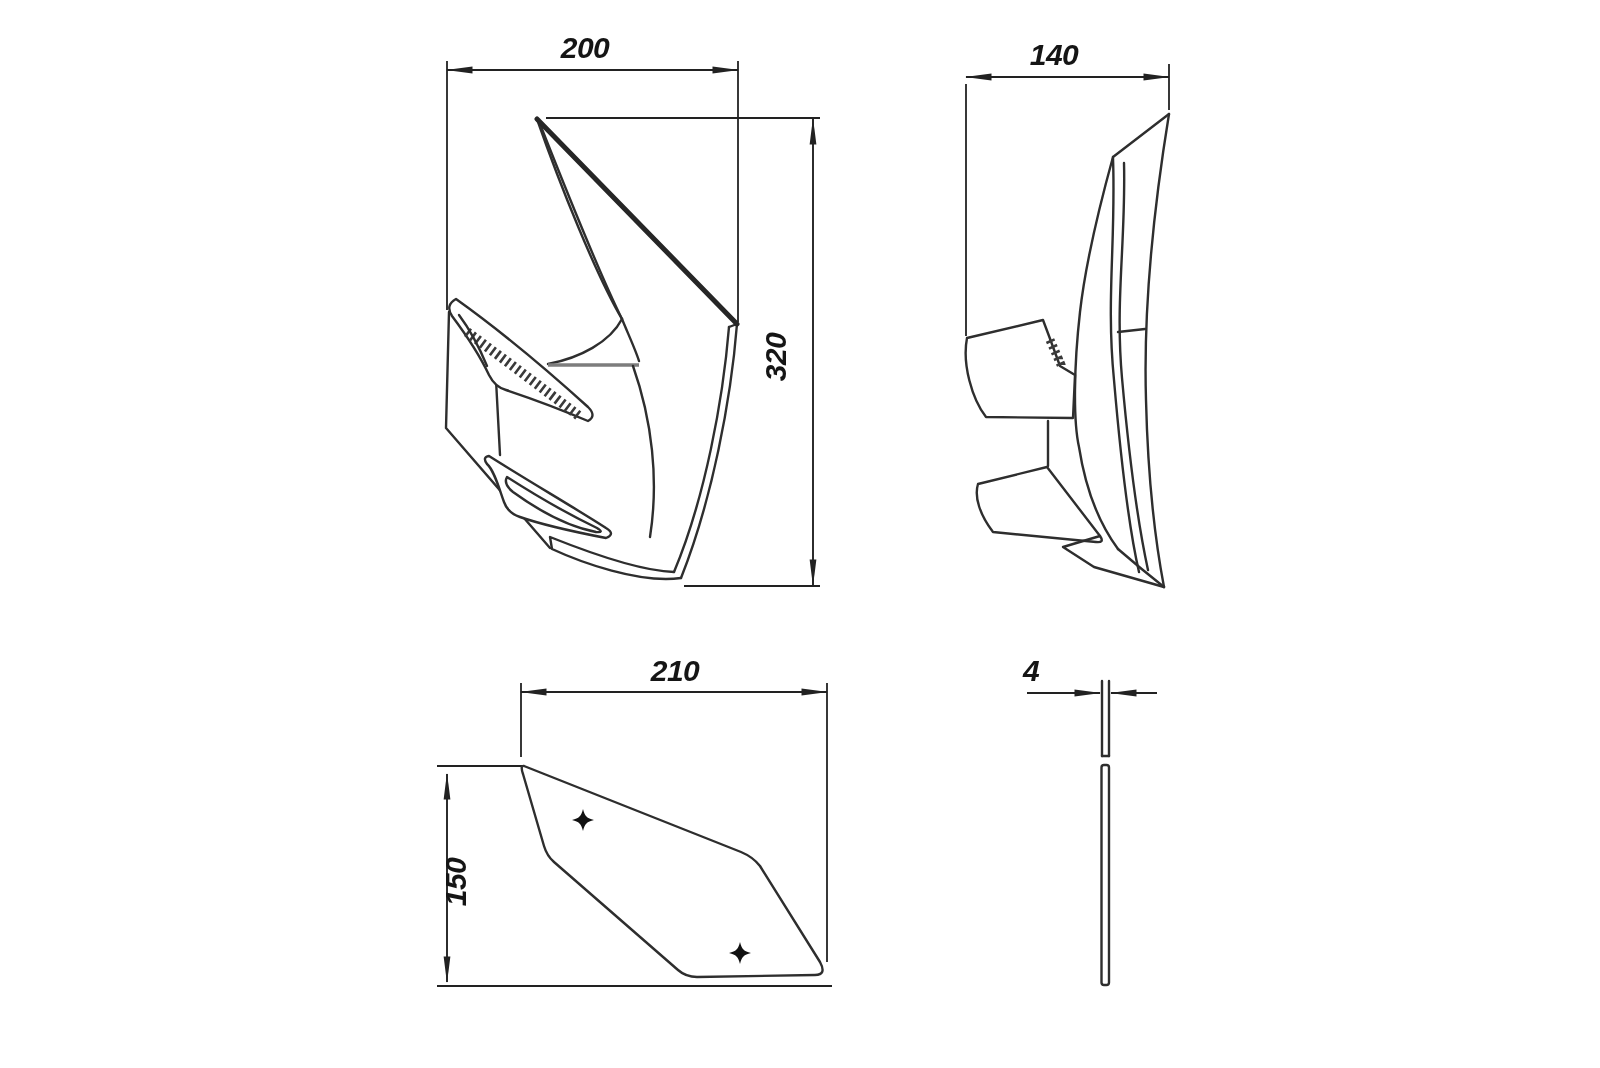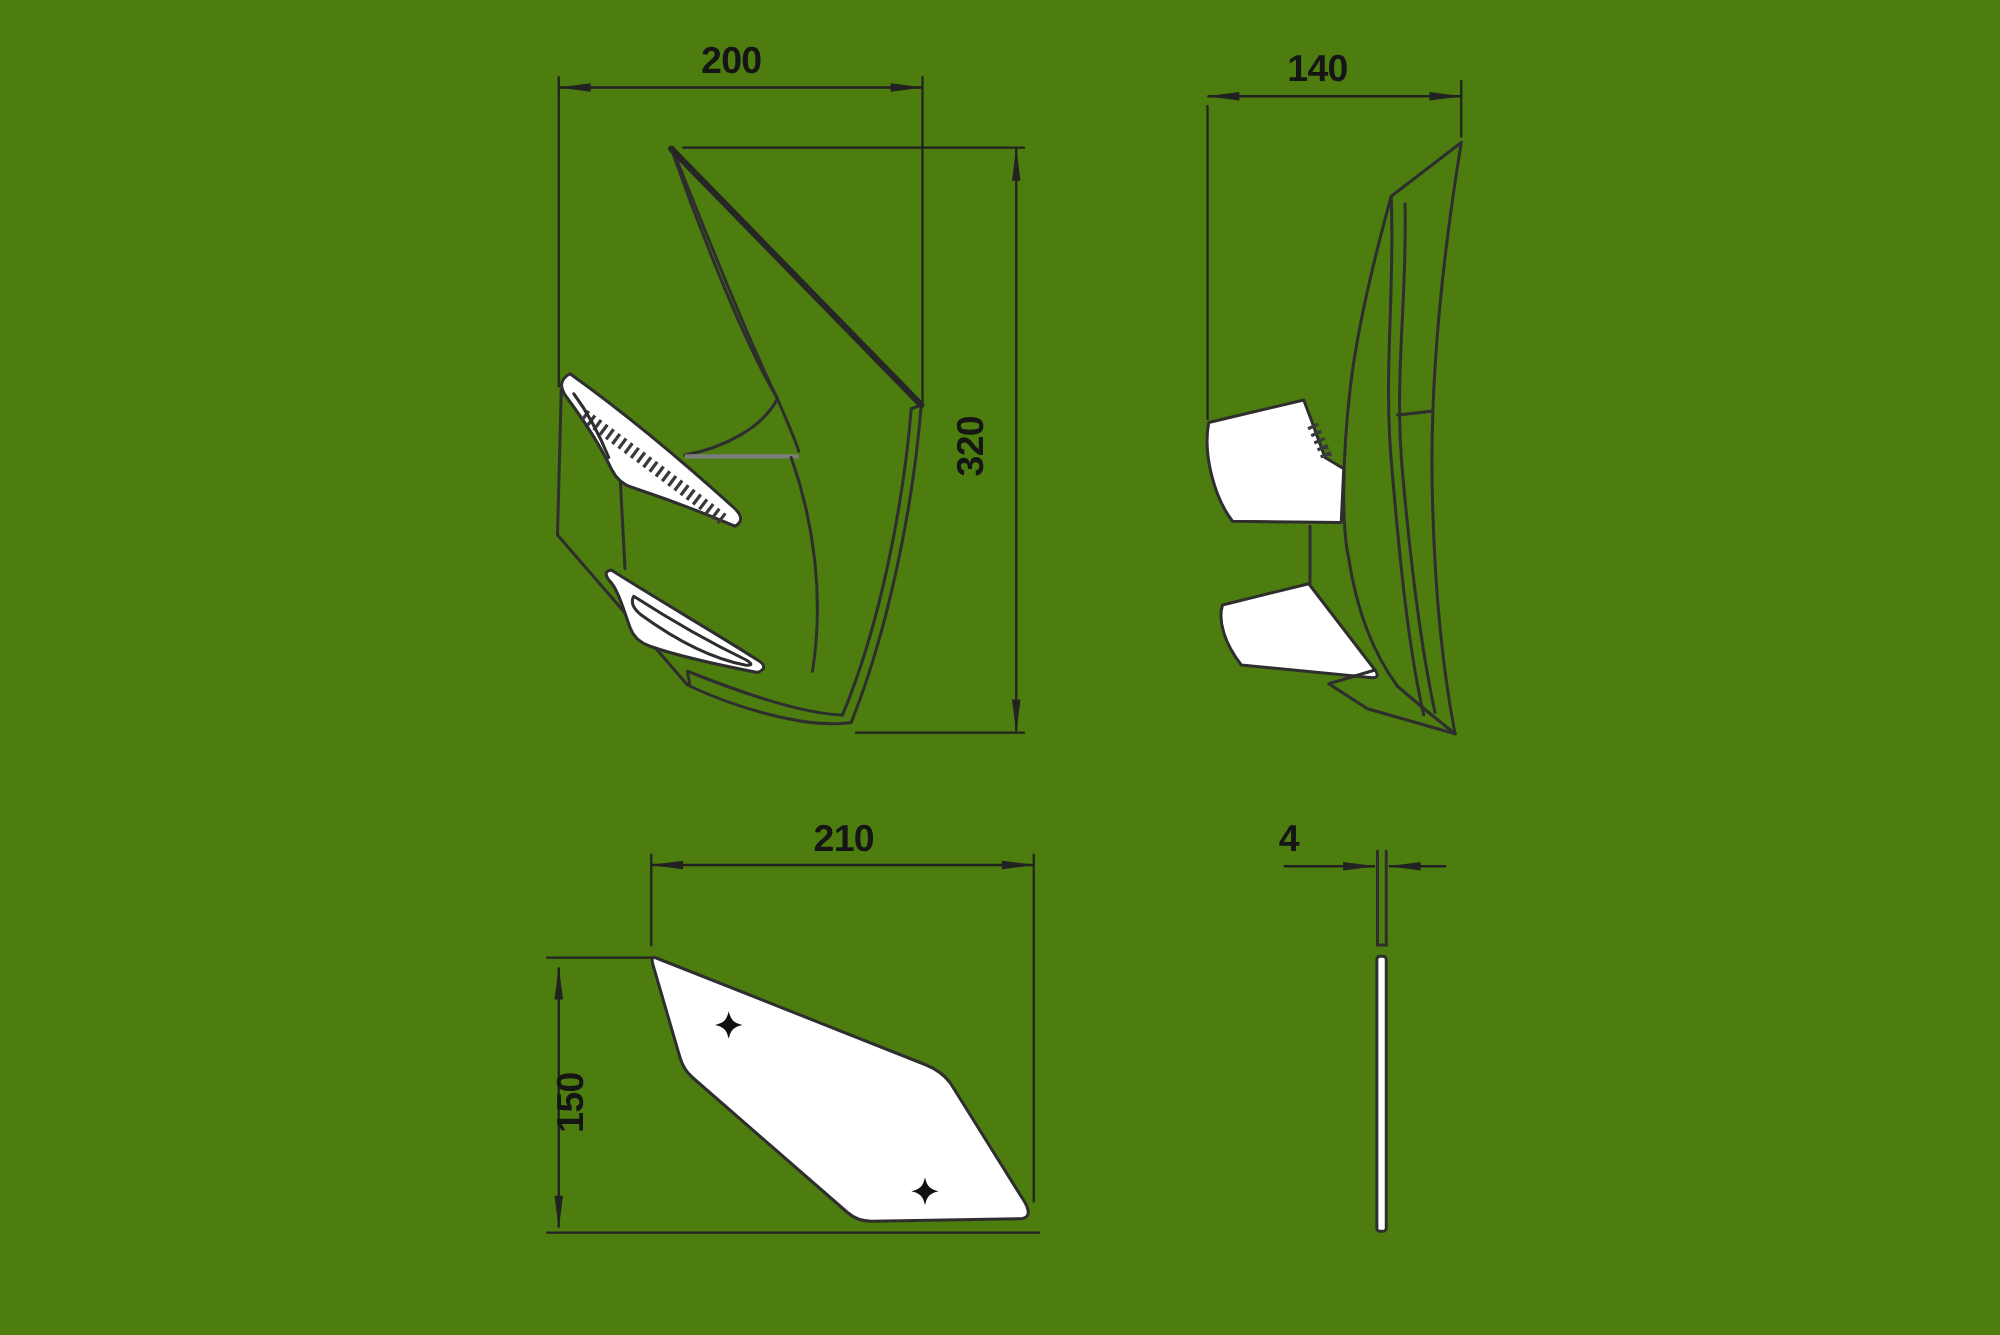--- a/index.html
+++ b/index.html
@@ -21,21 +21,21 @@
   .dimtext{
     font-family:"Liberation Sans", sans-serif;
     font-weight:bold;font-size:30px;fill:#151515;
     letter-spacing:-0.5px;
   }
   .star{fill:#111111;stroke:none;}
 </style>
 </head>
 <body>
 
-<div class="page" style="background: #4d7c0f;">
+<div class="page" style="background: #ffffff; font-style: italic;">
 <svg width="1600" height="1068" viewBox="0 0 1600 1068">
 
   <defs>
     <marker id="arr" viewBox="0 0 28 10" refX="27" refY="5" markerWidth="28" markerHeight="10" markerUnits="userSpaceOnUse" orient="auto-start-reverse">
       <path d="M28,5 L1.5,1.6 L1.5,8.4 Z" fill="#222222"></path>
     </marker>
   </defs>
 
   <g>
 

